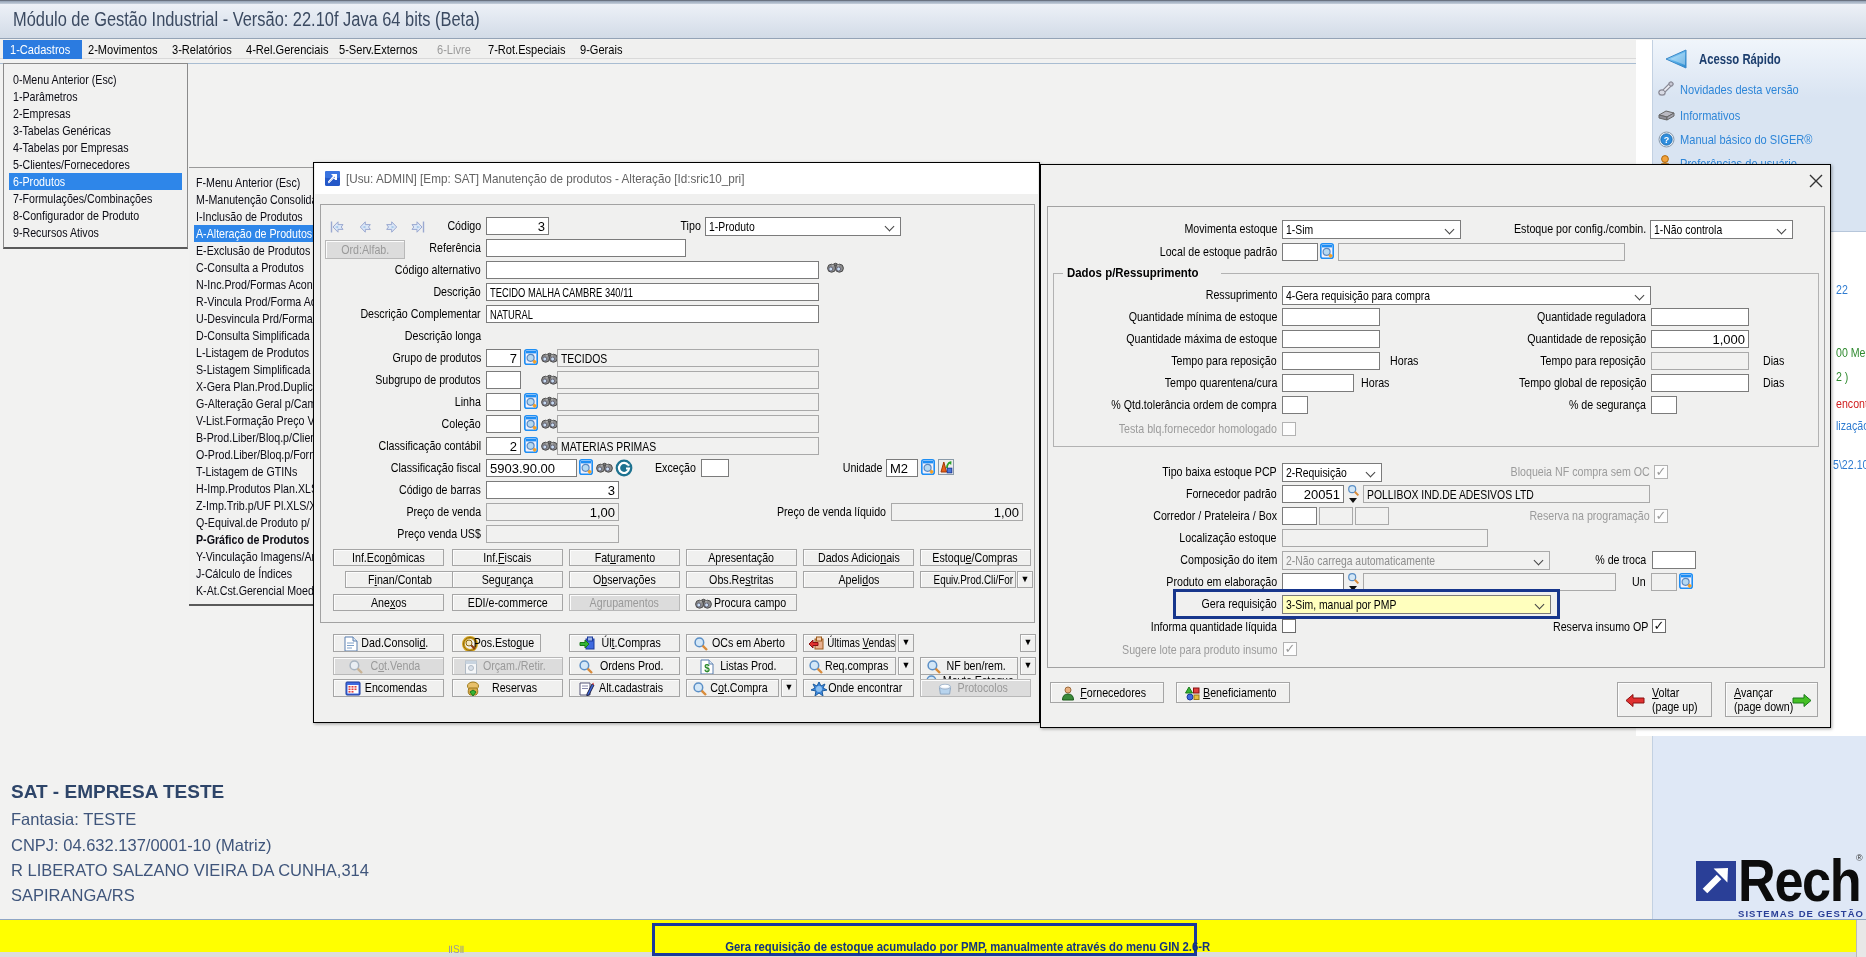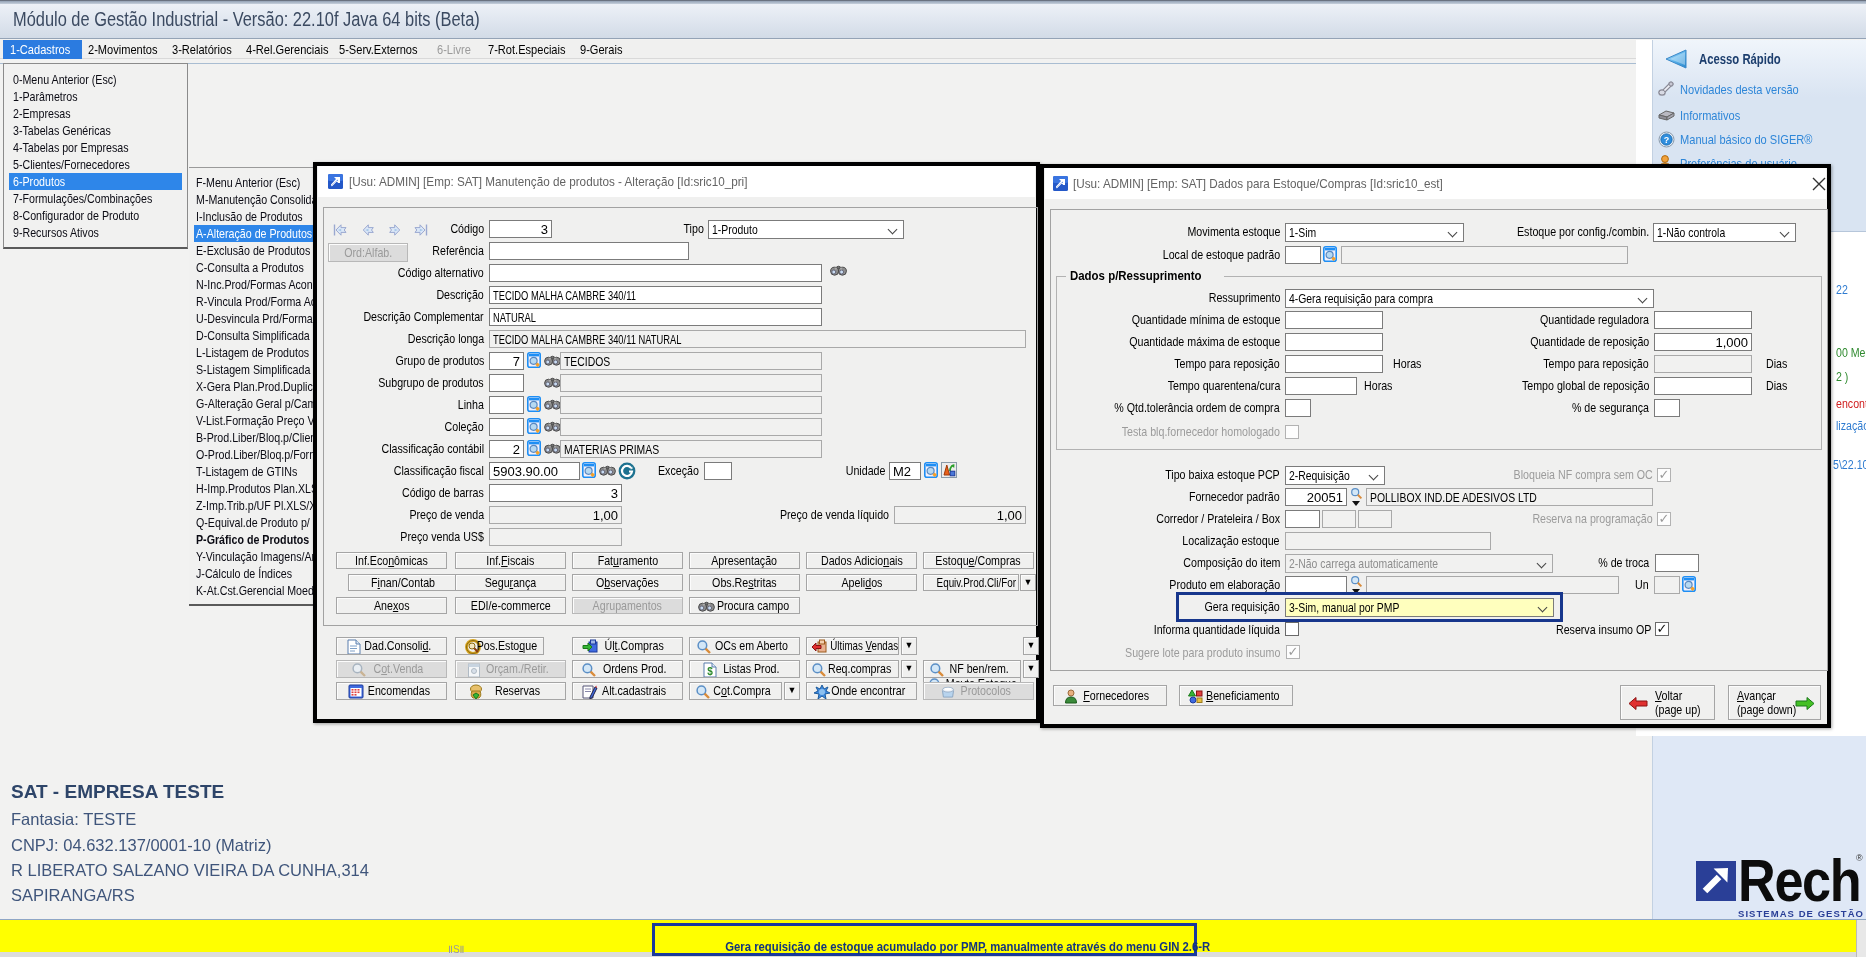--- a/index.html
+++ b/index.html
@@ -14,21 +14,21 @@
 .combo{position:absolute;background:#fff;border:1px solid #7b7b7b;font-size:13px;line-height:15px;padding:1px 3px;height:19px;white-space:nowrap;overflow:hidden;}
 .combo:after{content:"";position:absolute;right:7px;top:5px;width:6px;height:6px;border-right:1.6px solid #444;border-bottom:1.6px solid #444;transform:rotate(45deg);}
 .dcombo{background:#f1f1f0;color:#8d8d8d;border-color:#a9a9a9;}
 .cb{position:absolute;width:14px;height:14px;border:1px solid #6a6a6a;background:#fff;font-size:13px;line-height:12px;text-align:center;color:#111;}
 .cbd{border-color:#b2b2b2;color:#9a9a9a;background:#fdfdfd;}
 .btn{position:absolute;background:#f0f0ef;border:1px solid #a5a5a5;box-shadow:inset 1px 1px 0 #fcfcfc;font-size:13px;text-align:center;color:#000;white-space:nowrap;overflow:hidden;}
 .btnd{background:#dcdcdc;color:#9a9a9a;border-color:#b8b8b8;}
 .mi{height:17px;line-height:17px;padding-left:9px;font-size:13px;white-space:nowrap;color:#0b0b14;}
 .hl{background:#2e86e9;color:#fff;}
 u{text-decoration:underline;}
-.win{position:absolute;background:#f0f0ef;border:4px solid #000000;box-shadow:1px 1px 3px rgba(0,0,0,.35);}
+.win{position:absolute;background:#f0f0ef;border:1px solid #000000;box-shadow:1px 1px 3px rgba(0,0,0,.35);}
 .wtitle{position:absolute;left:1px;top:0;right:1px;height:31px;background:#fff;color:#636363;font-size:13px;line-height:31px;white-space:nowrap;}
 .sunk{position:absolute;border:1px solid #a2a2a2;}
 .lbl>span,.llb>span{display:inline-block;transform:scaleX(.82);white-space:nowrap;}
 .lbl>span{transform-origin:100% 50%;}
 .llb>span{transform-origin:0 50%;}
 .mi>span{display:inline-block;transform:scaleX(.82);transform-origin:0 50%;white-space:nowrap;}
 .btn>span{display:inline-block;transform:scaleX(.82);transform-origin:50% 50%;white-space:nowrap;}
 .gx{display:inline-block;transform:scaleX(.8);transform-origin:0 50%;}
 .vx{display:inline-block;transform:scaleX(.72);transform-origin:0 50%;}
 .cx{display:inline-block;transform:scaleX(.8);transform-origin:0 50%;}
@@ -342,21 +342,20 @@
 <div class="inp rt" style="left:172px;top:54px;width:63px;">3</div>
 <div class="lbl" style="left:280px;top:54px;width:107px;"><span>Tipo</span></div>
 <div class="combo" style="left:391px;top:54px;width:196px;"><span class="cx">1-Produto</span></div>
 <div class="inp" style="left:172px;top:76px;width:200px;"></div>
 <div class="inp" style="left:172px;top:98px;width:333px;"></div>
 <svg class="ic" style="left:513px;top:99px;" width="17" height="11">
       <use href="#sy-binoc"></use>
     </svg>
 <div class="inp" style="left:172px;top:120px;width:333px;"><span class="vx">TECIDO MALHA CAMBRE 340/11</span></div>
 <div class="inp" style="left:172px;top:142px;width:333px;"><span class="vx">NATURAL</span></div>
-<div class="inp ro" style="left:172px;top:164px;width:537px;"><span class="vx">TECIDO MALHA CAMBRE 340/11 NATURAL</span></div>
 <div class="inp rt" style="left:172px;top:186px;width:35px;">7</div>
 <svg class="ic" style="left:210px;top:186px;" width="14" height="16">
       <use href="#sy-look"></use>
     </svg>
 <svg class="ic" style="left:227px;top:189px;" width="17" height="11">
       <use href="#sy-binoc"></use>
     </svg>
 <div class="inp ro" style="left:243px;top:186px;width:262px;"><span class="gx">TECIDOS</span></div>
 <div class="inp" style="left:172px;top:208px;width:35px;"></div>
 <svg class="ic" style="left:227px;top:211px;" width="17" height="11">
@@ -488,26 +487,20 @@
 <div class="btn" style="left:467px;top:516px;width:16px;height:18px;line-height:15px;font-size:9px;">▼</div>
 <div class="btn" style="left:489px;top:516px;width:111px;height:18px;line-height:16px;"><svg class="ic" style="left:7px;top:1px;" width="16" height="16">
         <use href="#sy-globe"></use>
       </svg><span style="margin-left:14px;">Onde encontrar</span></div>
 <div class="btn btnd" style="left:606px;top:516px;width:111px;height:18px;line-height:16px;"><svg class="ic" style="left:16px;top:3px;" width="16" height="12">
         <use href="#sy-prot"></use>
       </svg><span style="margin-left:14px;">Protocolos</span></div>
 </div>
 
 <div id="w2" class="win" style="left:1040px;top:164px;width:791px;height:564px;">
-<div class="wtitle">
-      <svg class="ic" style="left:8px;top:8px;" width="15" height="15">
-        <use href="#sy-wico"></use>
-      </svg>
-      <span style="position:absolute;left:28px;transform:scaleX(.9);transform-origin:0 50%;">[Usu: ADMIN] [Emp: SAT] Dados para Estoque/Compras [Id:sric10_est]</span>
-    </div>
 <svg class="ic" style="left:768px;top:9px;" width="14" height="14" viewBox="0 0 14 14">
       <path d="M1 1 L13 13 M13 1 L1 13" stroke="#333" stroke-width="1.4"></path>
     </svg>
 <div class="sunk" style="left:6px;top:41px;width:778px;height:462px;"></div>
 
 <div class="lbl" style="left:0;top:55px;width:236px;"><span>Movimenta estoque</span></div>
 <div class="combo" style="left:241px;top:55px;width:179px;"><span class="cx">1-Sim</span></div>
 <div class="lbl" style="left:380px;top:55px;width:225px;"><span>Estoque por config./combin.</span></div>
 <div class="combo" style="left:609px;top:55px;width:143px;"><span class="cx">1-Não controla</span></div>
 <div class="lbl" style="left:0;top:78px;width:236px;"><span>Local de estoque padrão</span></div>

